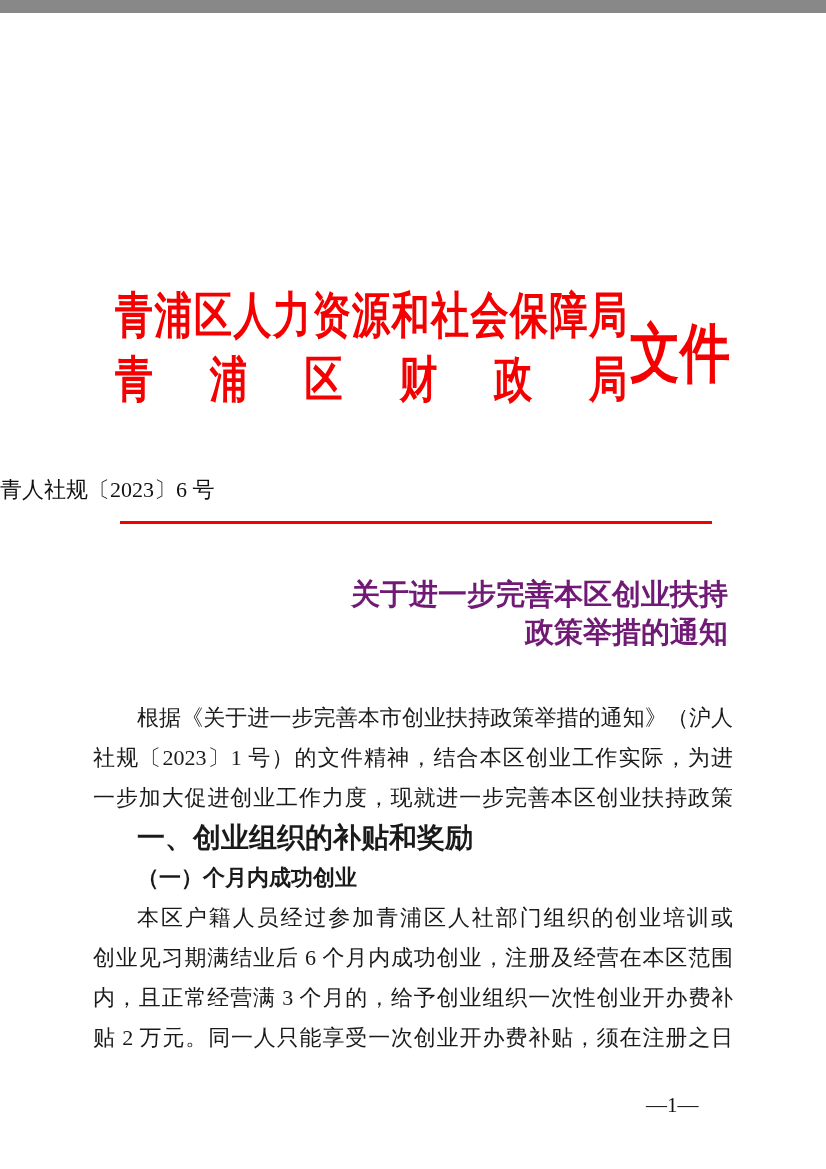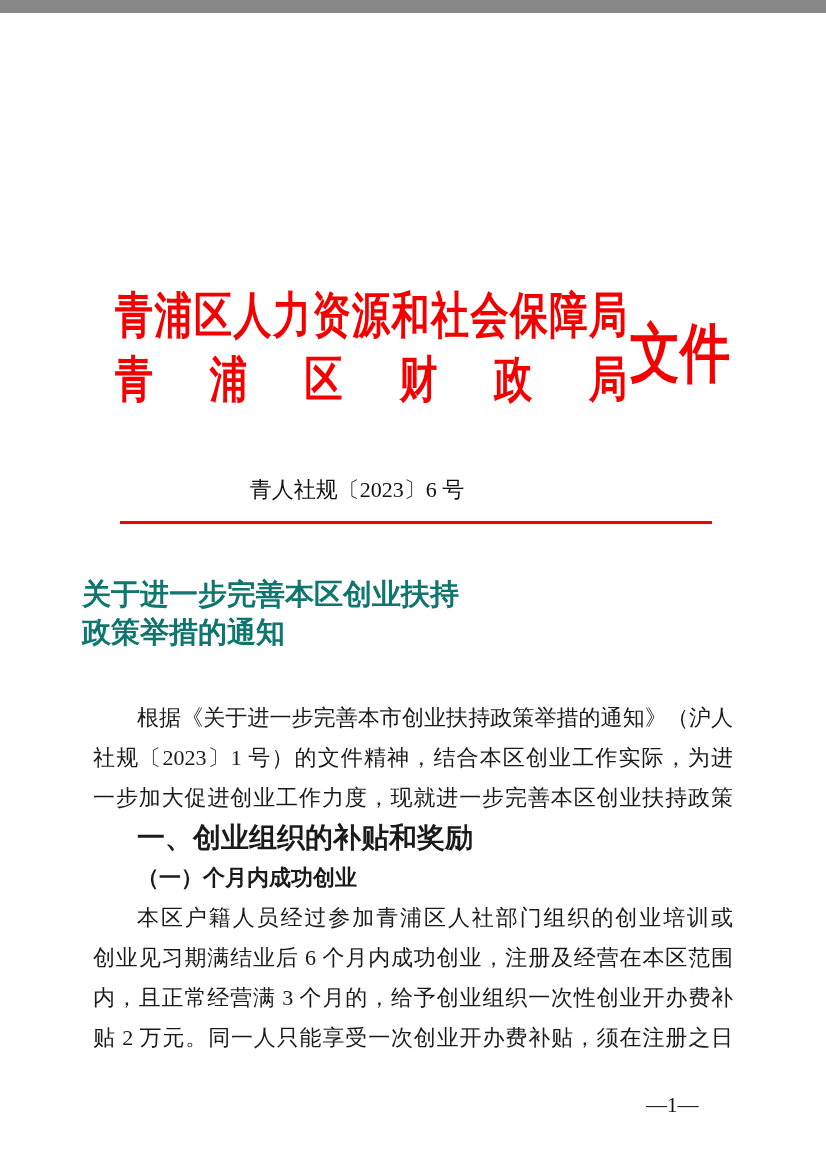--- a/index.html
+++ b/index.html
@@ -46,21 +46,21 @@
     transform-origin: center top;
     white-space: nowrap;
   }
 
   
   .doc-number {
     position: absolute;
     left: 0;
     top: 463px;
     width: 714px;
-    text-align: center;
+    text-align: left;
     font-size: 22px;
     line-height: 28px;
     color: #111;
   }
 
   
   .red-line {
     position: absolute;
     left: 120px;
     top: 508px;
@@ -68,25 +68,25 @@
     height: 3px;
     background: var(--red, #f40000);
   }
 
   
   .doc-title {
     position: absolute;
     left: 82px;
     top: 562px;
     width: 646px;
-    text-align: left;
+    text-align: right;
     font-size: 29px;
     line-height: 38px;
     font-weight: bold;
-    color: #0f766e;
+    color: #701a75;
   }
 
   
   .doc-body {
     position: absolute;
     left: 93px;
     top: 685px;
     width: 640px;
   }
   .bline {

